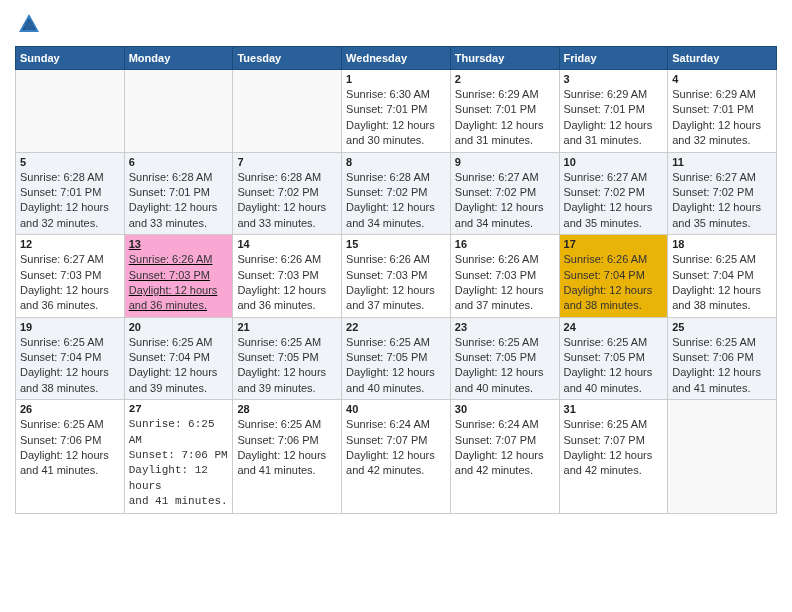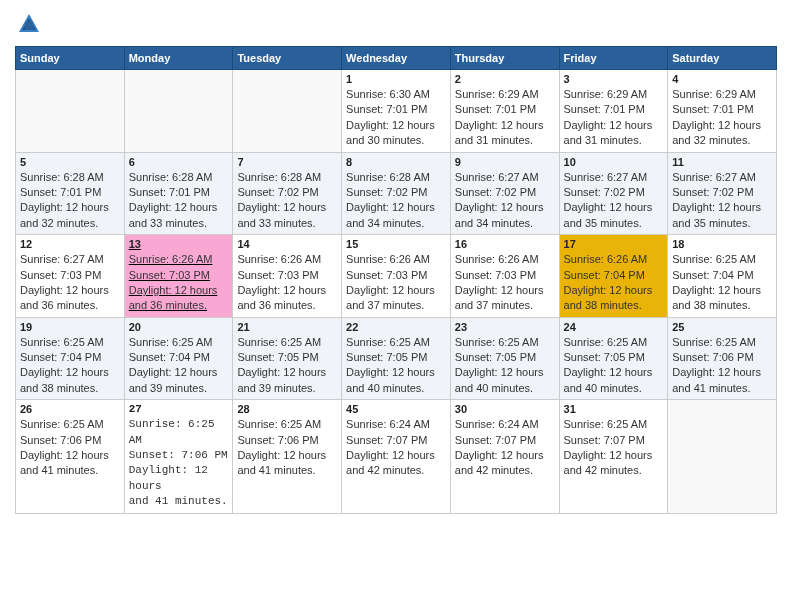--- a/index.html
+++ b/index.html
@@ -239,21 +239,21 @@
           </td>
           <td style="background: rgb(255, 255, 255); font-family: Liberation Mono, monospace;">
             <span class="day-number">27</span>
             <div class="day-info">Sunrise: 6:25 AM<br>Sunset: 7:06 PM<br>Daylight: 12 hours<br>and 41 minutes.</div>
           </td>
           <td style="background: rgb(255, 255, 255);">
             <span class="day-number">28</span>
             <div class="day-info">Sunrise: 6:25 AM<br>Sunset: 7:06 PM<br>Daylight: 12 hours<br>and 41 minutes.</div>
           </td>
           <td style="background: rgb(255, 255, 255);">
-            <span class="day-number">45</span>
+            <span class="day-number">40</span>
             <div class="day-info">Sunrise: 6:24 AM<br>Sunset: 7:07 PM<br>Daylight: 12 hours<br>and 42 minutes.</div>
           </td>
           <td style="background: rgb(255, 255, 255);">
             <span class="day-number">30</span>
             <div class="day-info">Sunrise: 6:24 AM<br>Sunset: 7:07 PM<br>Daylight: 12 hours<br>and 42 minutes.</div>
           </td>
           <td style="background: rgb(255, 255, 255);">
             <span class="day-number">31</span>
             <div class="day-info">Sunrise: 6:25 AM<br>Sunset: 7:07 PM<br>Daylight: 12 hours<br>and 42 minutes.</div>
           </td>

